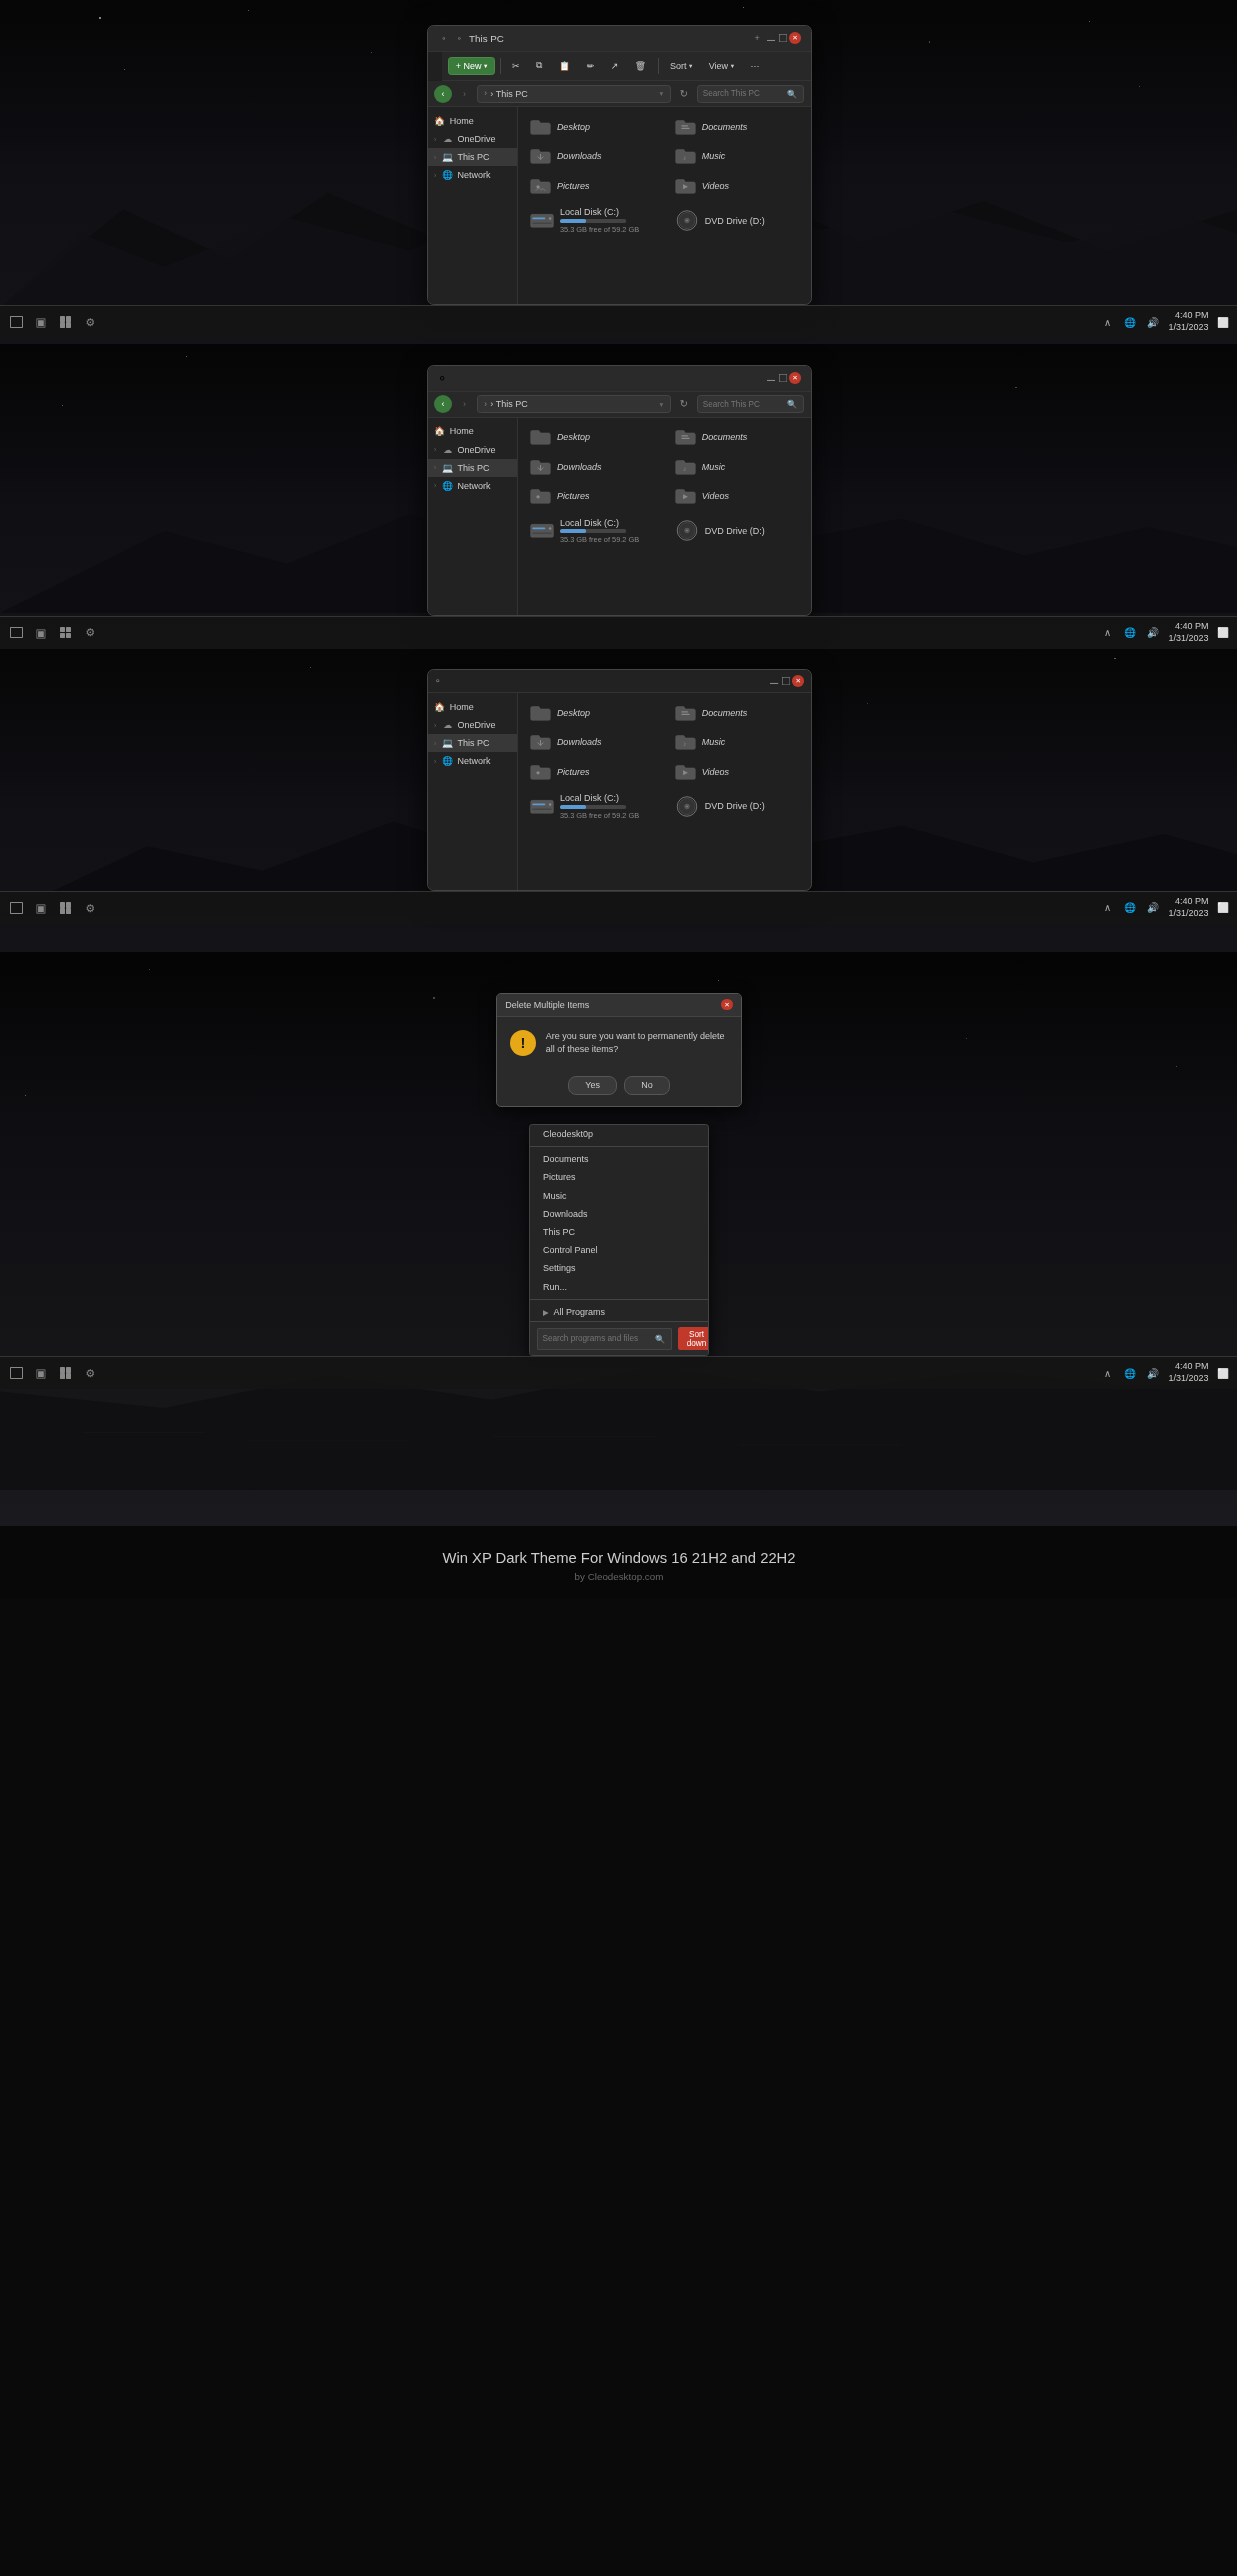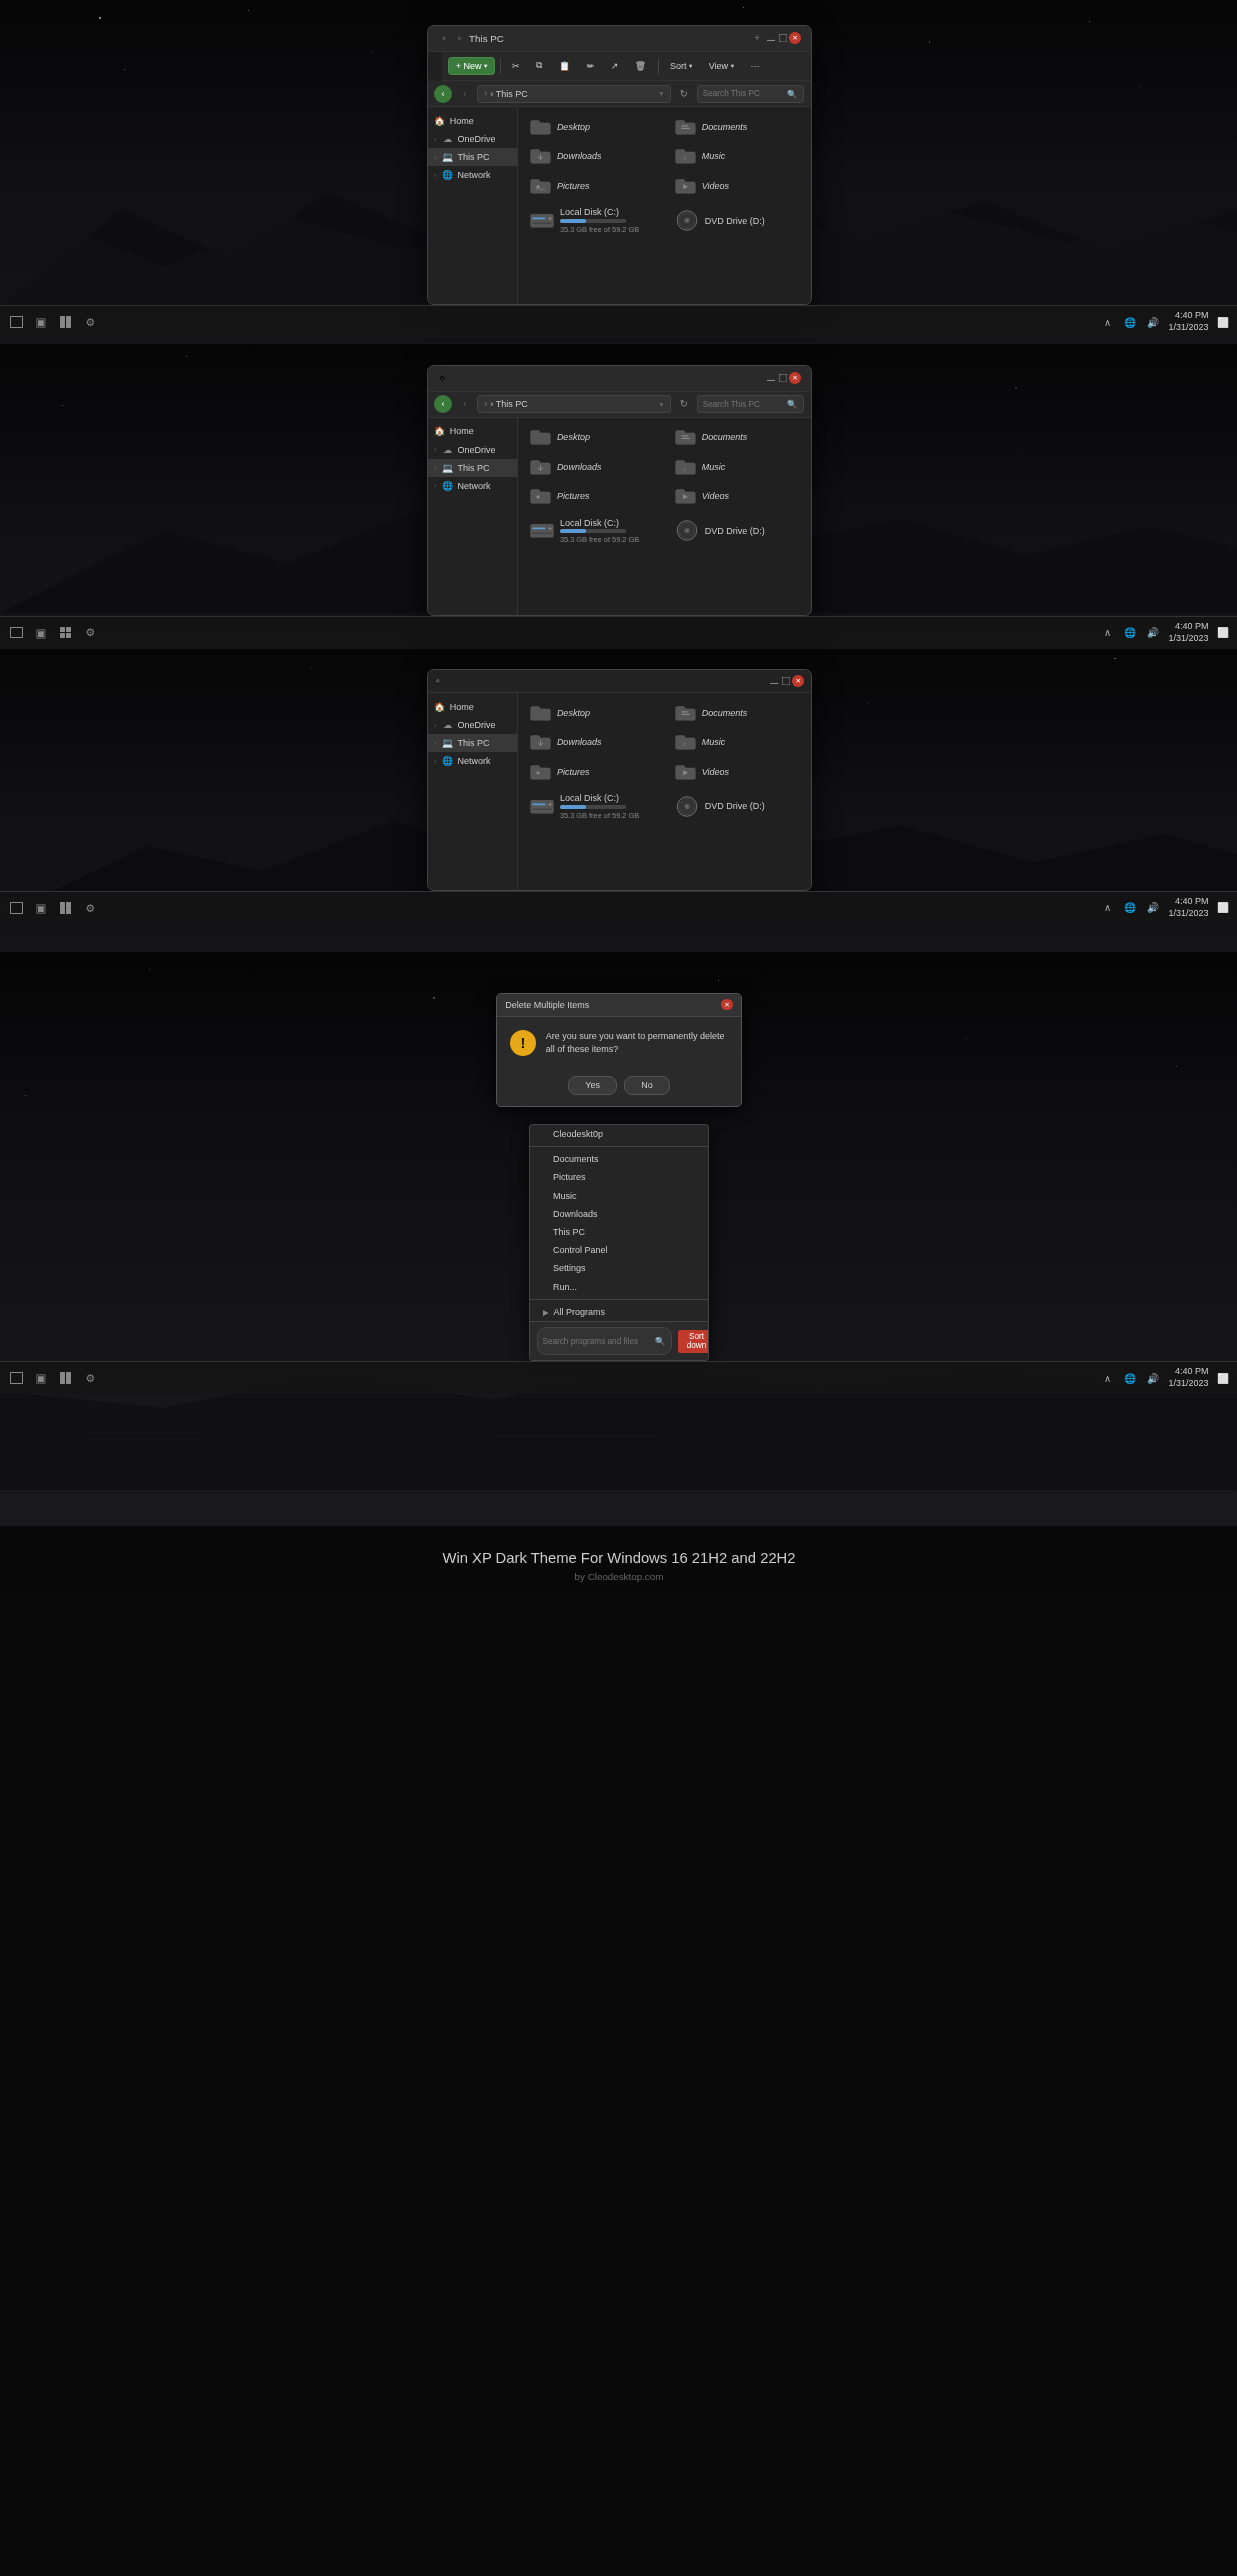--- a/index.html
+++ b/index.html
@@ -437,41 +437,40 @@
       border-radius: 3.3px;
       box-shadow: 0 3.3px 16.4px rgba(0,0,0,0.8);
       width: 180px;
       overflow: hidden;
     }
     .start-menu-item {
       padding: 4.1px 13px;
       font-size: 9px;
       color: #ccc;
       cursor: pointer;
-      margin-left: 10px;
     }
     .start-menu-separator {
       height: 0.8px;
       background: #444;
       margin: 3.3px 0;
     }
     .start-menu-bottom {
       background: #2a2a2a;
       border-top: 0.8px solid #444;
       padding: 4.9px 6.6px;
       display: flex;
       align-items: center;
       gap: 6.6px;
     }
     .start-search {
       flex: 1;
       background: #333;
       border: 0.8px solid #444;
-      border-radius: 9px;
-      height: 28px;
+      border-radius: 1px;
+      height: 22px;
       display: flex;
       align-items: center;
       padding: 0 4.9px;
       gap: 3.3px;
     }
     .start-search input {
       background: transparent;
       border: none;
       color: #aaa;
       font-size: 8.2px;

